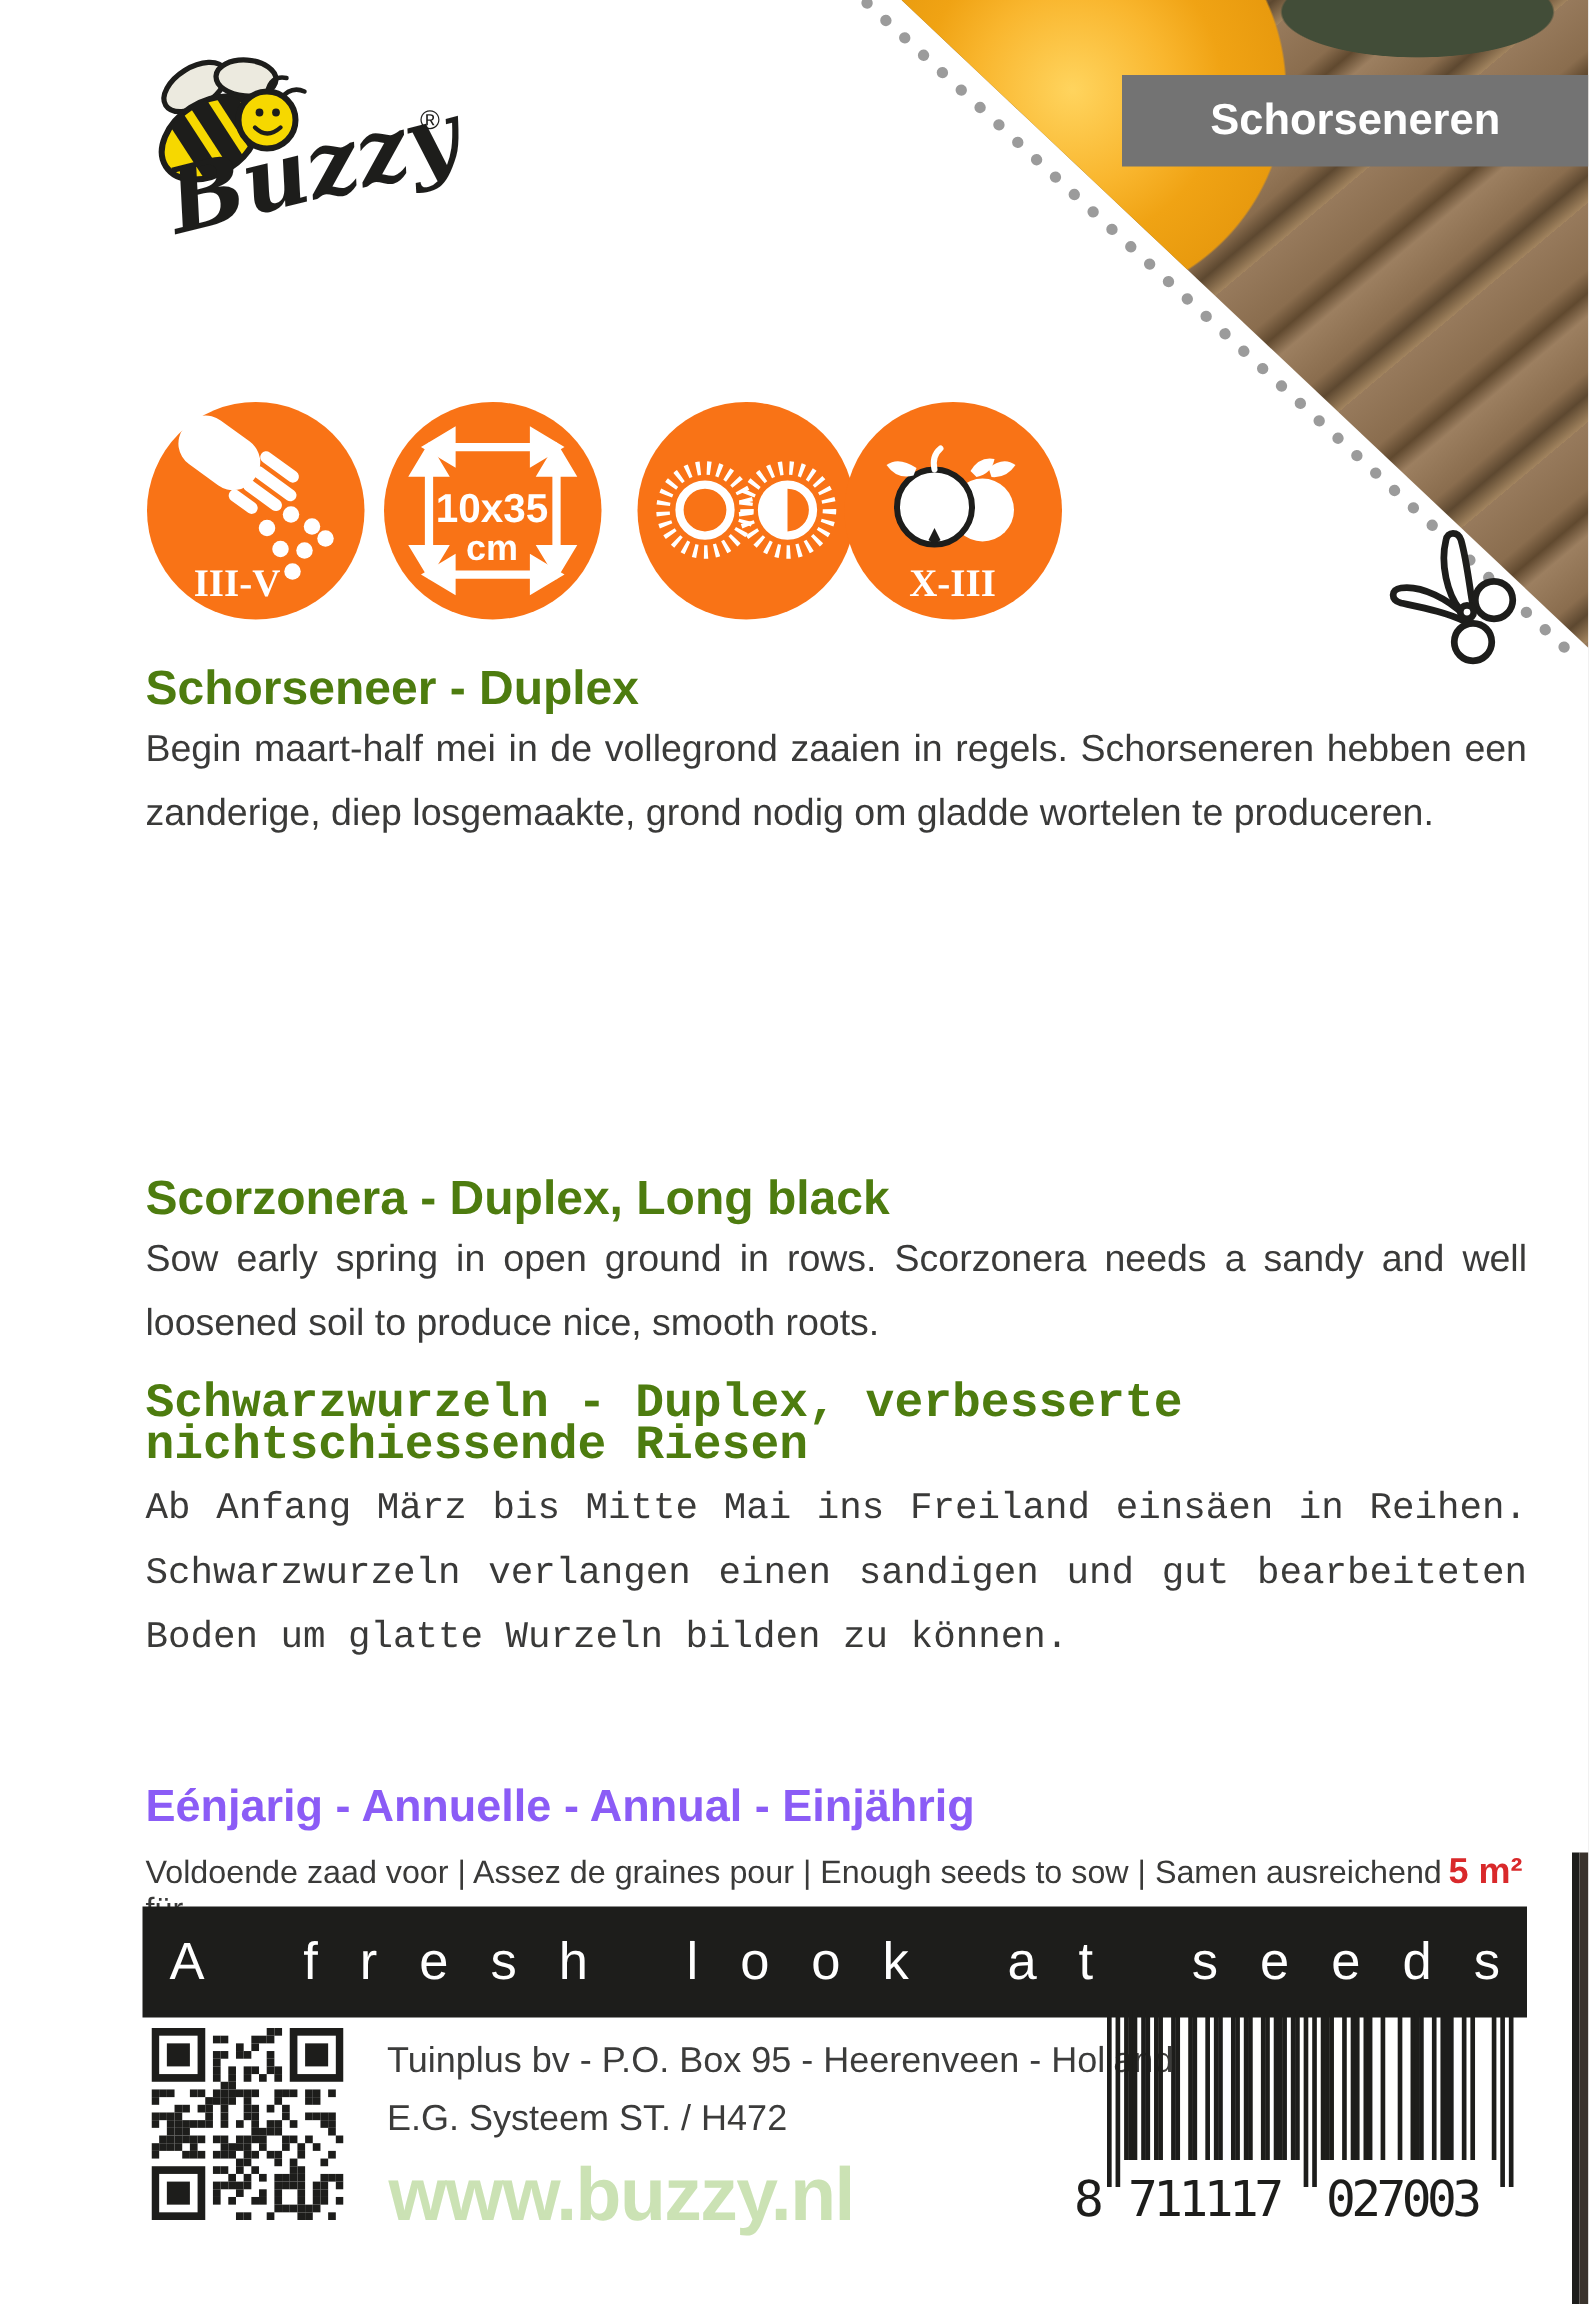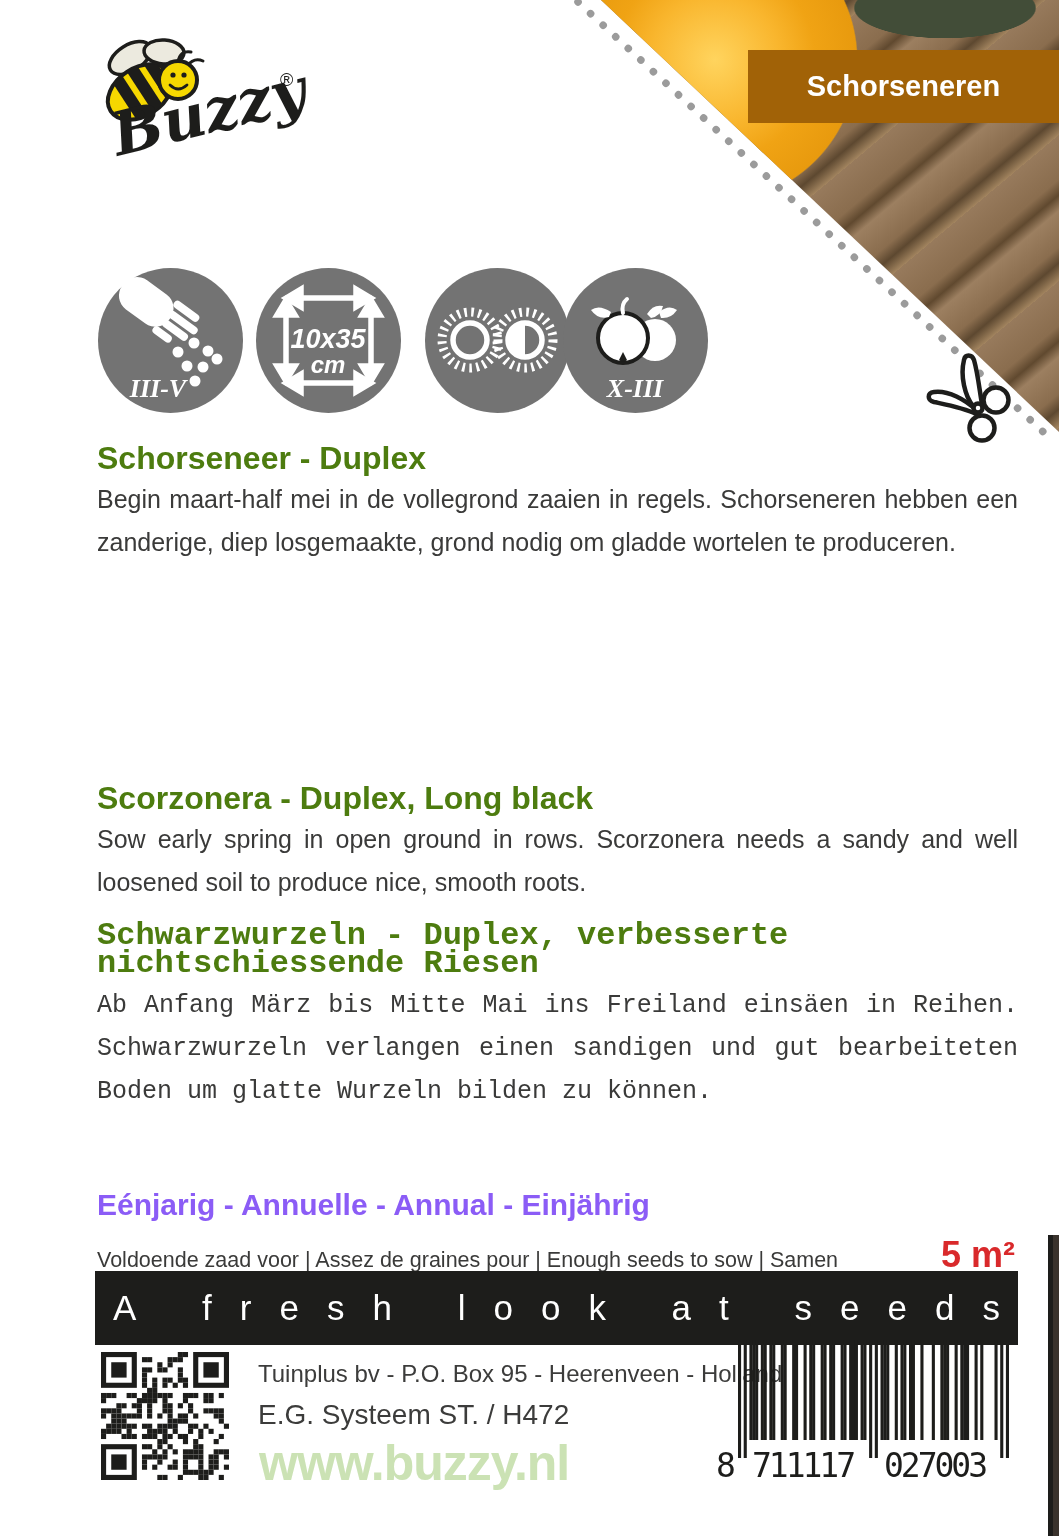--- a/index.html
+++ b/index.html
@@ -6,48 +6,48 @@
   .page{position:relative;width:1059px;height:1536px;background:#ffffff;overflow:hidden;
         font-family:"Liberation Sans",sans-serif;margin:0 auto;}
   
   .photo{position:absolute;left:0;top:0;width:1059px;height:445px;
     clip-path:polygon(601px 0px,1059px 0px,1059px 432px);
     background:
       radial-gradient(circle 143px at 715px 60px,#ffd45e 0%,#f9b62e 45%,#f0a314 70%,#e89a0e 99%,rgba(232,154,14,0) 100%),
       radial-gradient(ellipse 150px 50px at 945px 8px,#424d38 0%,#424d38 60%,rgba(66,77,56,0) 61%),
       repeating-linear-gradient(140deg,#977a5c 0px,#8a6d4e 34px,#60492f 46px,#9c7f60 58px,#8a6d4e 86px,#5d4830 98px,#a2845f 112px);}
   .cutline{position:absolute;left:0;top:0;pointer-events:none;}
-  .banner{position:absolute;left:748px;top:50px;width:311px;height:73px;background:#a16207;
+  .banner{position:absolute;left:748px;top:50px;width:311px;height:61px;background:#737373;
     display:flex;align-items:center;justify-content:center;}
   .banner span{color:#fff;font-weight:bold;font-size:29px;}
   .scissors{position:absolute;left:926px;top:352px;}
   
   .logo{position:absolute;left:82px;top:28px;}
   
-  .icon-circle{position:absolute;top:268px;width:145px;height:145px;border-radius:50%;background:#737373;font-style:italic;}
+  .icon-circle{position:absolute;top:268px;width:145px;height:145px;border-radius:50%;background:#f97316;}
   .ic1{left:98px;} .ic2{left:256px;} .ic3{left:425px;} .ic4{left:563px;}
   
   .sec{position:absolute;left:97px;width:921px;}
   .sec h3{margin:0 0 6px 0;font-size:32px;line-height:28px;font-weight:bold;color:#4d7c0f;}
   .sec p{margin:0;font-size:25px;line-height:43px;color:#3a3a39;text-align:justify;}
   .s-nl{top:444px;} .s-fr{top:614px;} .s-en{top:784px;} .s-de{top:922px;font-family:Liberation Mono, monospace;}
   .lifecycle{position:absolute;left:97px;top:1188px;font-size:30px;font-weight:bold;color:#8b5cf6;}
   .seedsline{position:absolute;left:97px;top:1234px;width:918px;display:flex;
     justify-content:space-between;align-items:baseline;}
   .seedsline .lbl{font-size:21.5px;color:#3a3a39;}
-  .seedsline .area{font-size:36px;font-weight:bold;color:#d9292b;white-space:nowrap;text-align:right;}
+  .seedsline .area{font-size:24px;font-weight:bold;color:#d9292b;white-space:nowrap;text-align:right;}
   
   .bar{position:absolute;left:95px;top:1271px;width:923px;height:74px;background:#1d1d1b;
     display:flex;align-items:center;}
   .tagline{flex:1;display:flex;justify-content:space-between;padding:0 18px;
     color:#ffffff;font-size:35px;}
   
   .qr{position:absolute;left:101px;top:1352px;}
   .addr1{position:absolute;left:258px;top:1360px;font-size:24px;color:#3c3c3b;}
-  .addr2{position:absolute;left:258px;top:1399px;font-size:28px;color:#3c3c3b;}
+  .addr2{position:absolute;left:258px;top:1399px;font-size:24px;color:#3c3c3b;}
   .weburl{position:absolute;left:259px;top:1434px;font-size:50px;font-weight:bold;
     color:#cbe2b4;letter-spacing:-1px;}
   .barcode{position:absolute;left:716px;top:1340px;}
   .edge-black{position:absolute;left:1048px;top:1235px;width:5px;height:301px;background:#1d1d1b;}
   .edge-brown{position:absolute;left:1053px;top:1235px;width:6px;height:301px;background:#3a332d;}
 </style>
 </head>
 <body>
 
 <div class="page">

